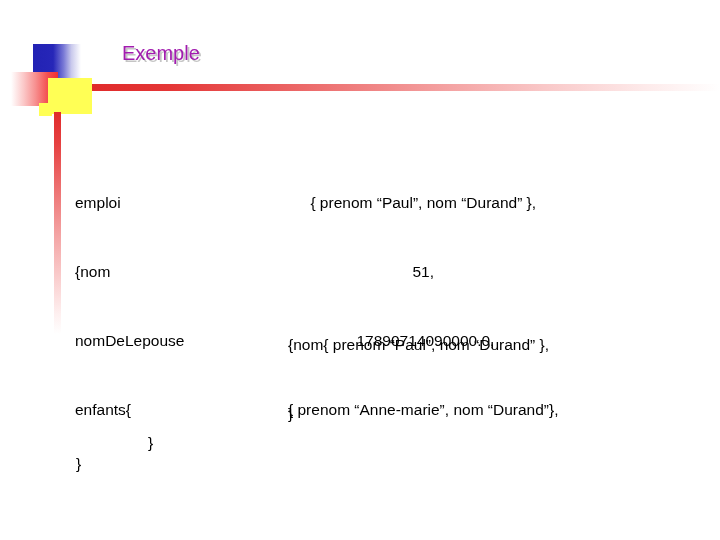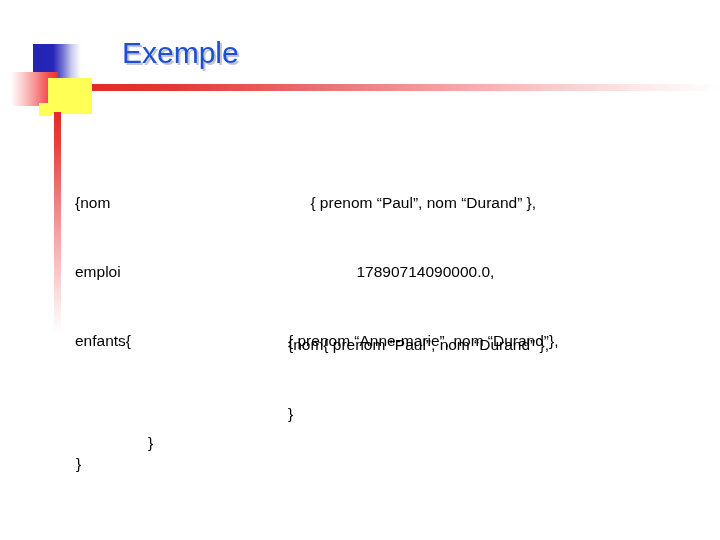--- a/index.html
+++ b/index.html
@@ -65,23 +65,23 @@
     width: 7px;
     height: 222px;
     background: linear-gradient(to bottom, #e02b2b 0%, #e64040 14%, #ee7575 36%, #f4a5a5 56%, #fad0d0 76%, #fef0f0 91%, #ffffff 100%);
   }
 
   
   .title {
     position: absolute;
     left: 122px;
     top: 36px;
-    font-size: 30px;
+    font-size: 20px;
     line-height: 34px;
-    color: #1d4ed8;
+    color: #a21caf;
     white-space: nowrap;
     text-shadow: 2px 2px 0 rgba(150,150,150,0.55);
   }
 
   
   .col {
     position: absolute;
     color: #000000;
     font-size: 15.5px;
     line-height: 23px;
@@ -102,27 +102,29 @@
   <div class="deco-blue"></div>
   <div class="deco-pink"></div>
   <div class="deco-yellow"></div>
   <div class="deco-yellow-tab"></div>
   <div class="deco-hline"></div>
   <div class="deco-vline"></div>
 
   <div class="title">Exemple</div>
 
   <div class="col col-left">
+    <span class="line">emploi</span>
     <span class="line">{nom</span>
-    <span class="line">emploi</span>
+    <span class="line">nomDeLepouse</span>
     <span class="line">enfants{</span>
   </div>
 
   <div class="col col-right">
     <span class="line">{ prenom “Paul”, nom “Durand” },</span>
+    <span class="line">51,</span>
     <span class="line"> 17890714090000.0,</span>
     <span class="line">{ prenom “Anne-marie”, nom “Durand”},</span>
   </div>
 
   <div class="col col-right2">
     <span class="line">{nom{ prenom “Paul”, nom “Durand” },</span>
     <span class="line">}</span>
     
     
     

